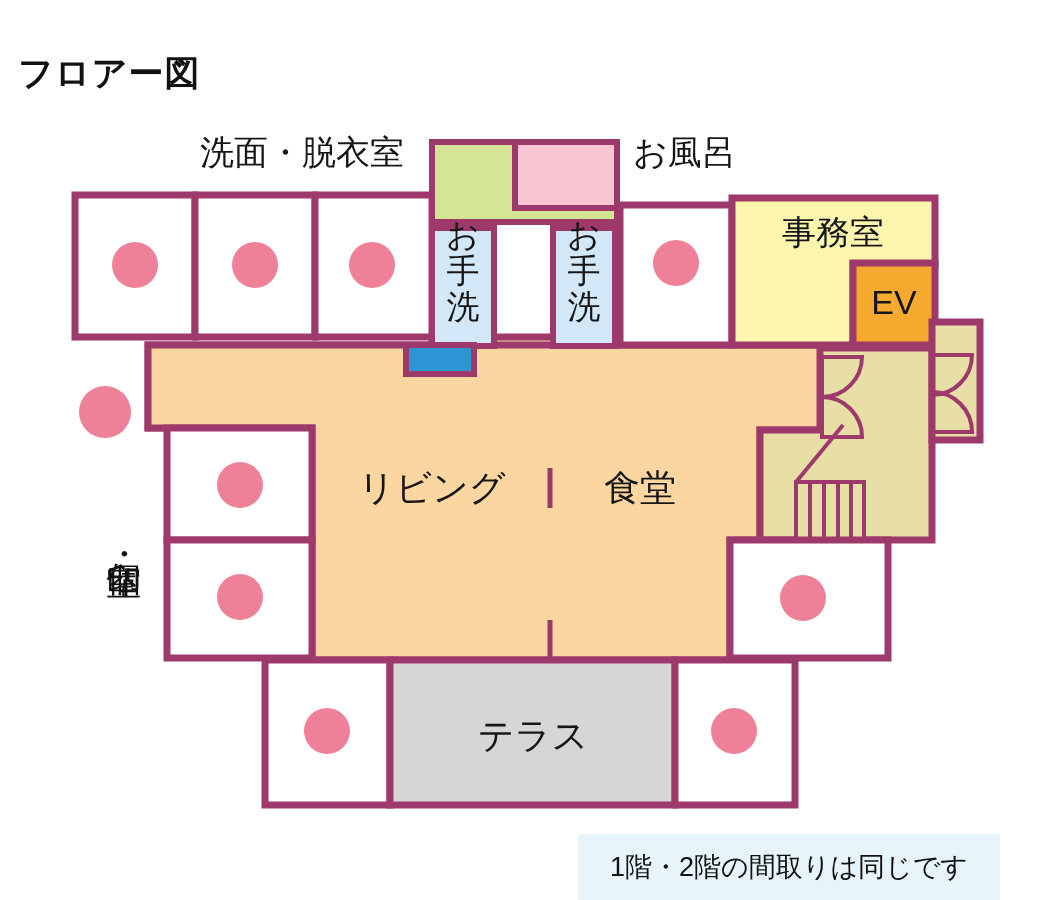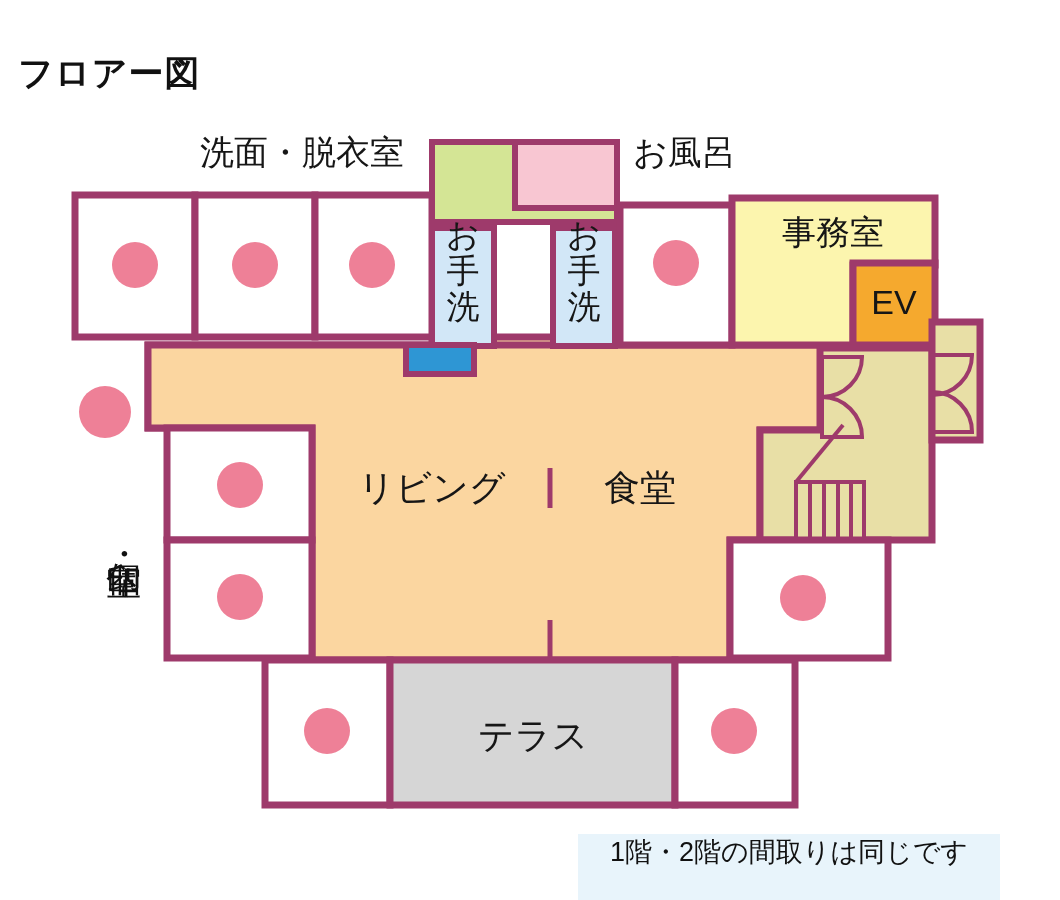--- a/index.html
+++ b/index.html
@@ -56,20 +56,21 @@
   }
 
   #footnote-box {
     position: absolute;
     left: 578px;
     top: 834px;
     width: 422px;
     height: 66px;
     background: #e8f4fb;
     display: flex;
+    align-items: center;
     justify-content: center;
     box-sizing: border-box;
   }
   #footnote-text {
     font-size: 27px;
     color: #111111;
     white-space: nowrap;
   }
 </style>
 </head>

